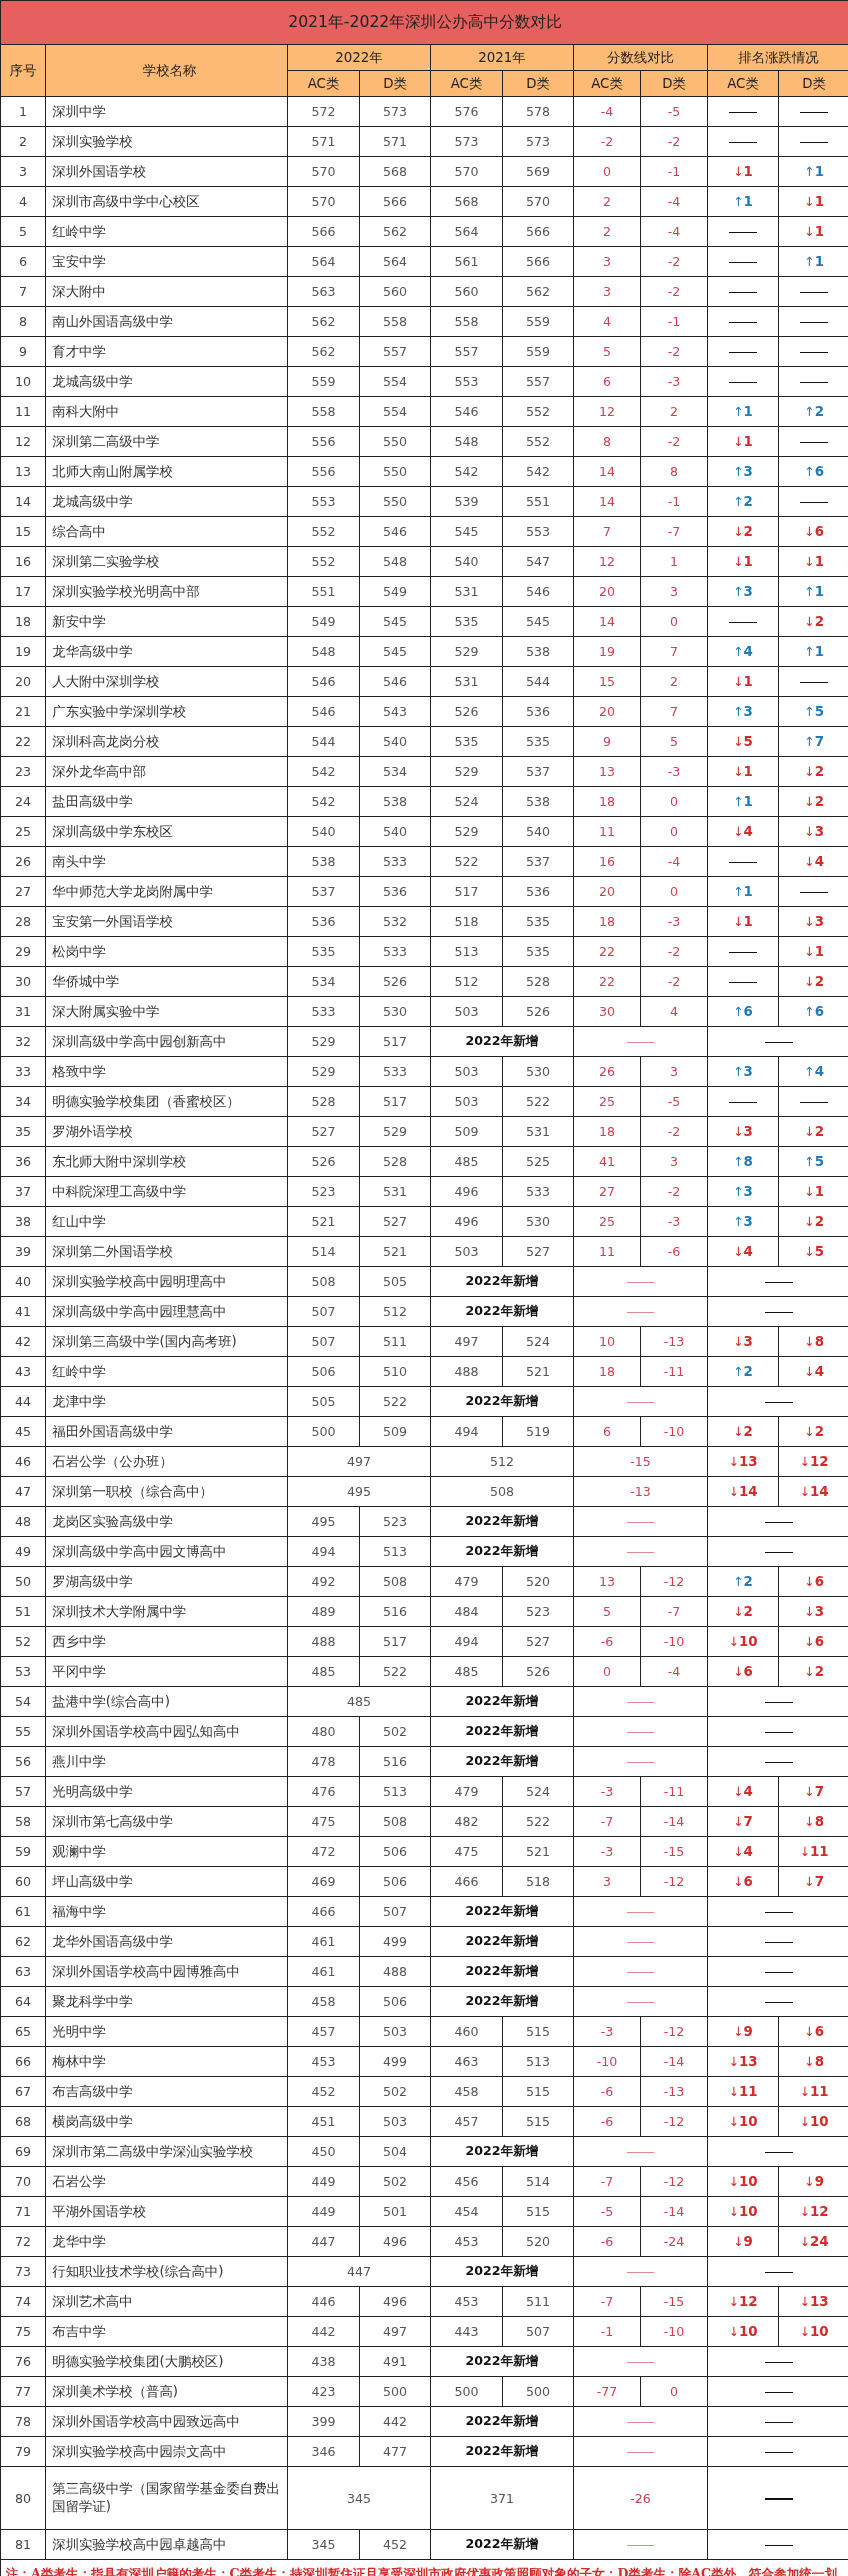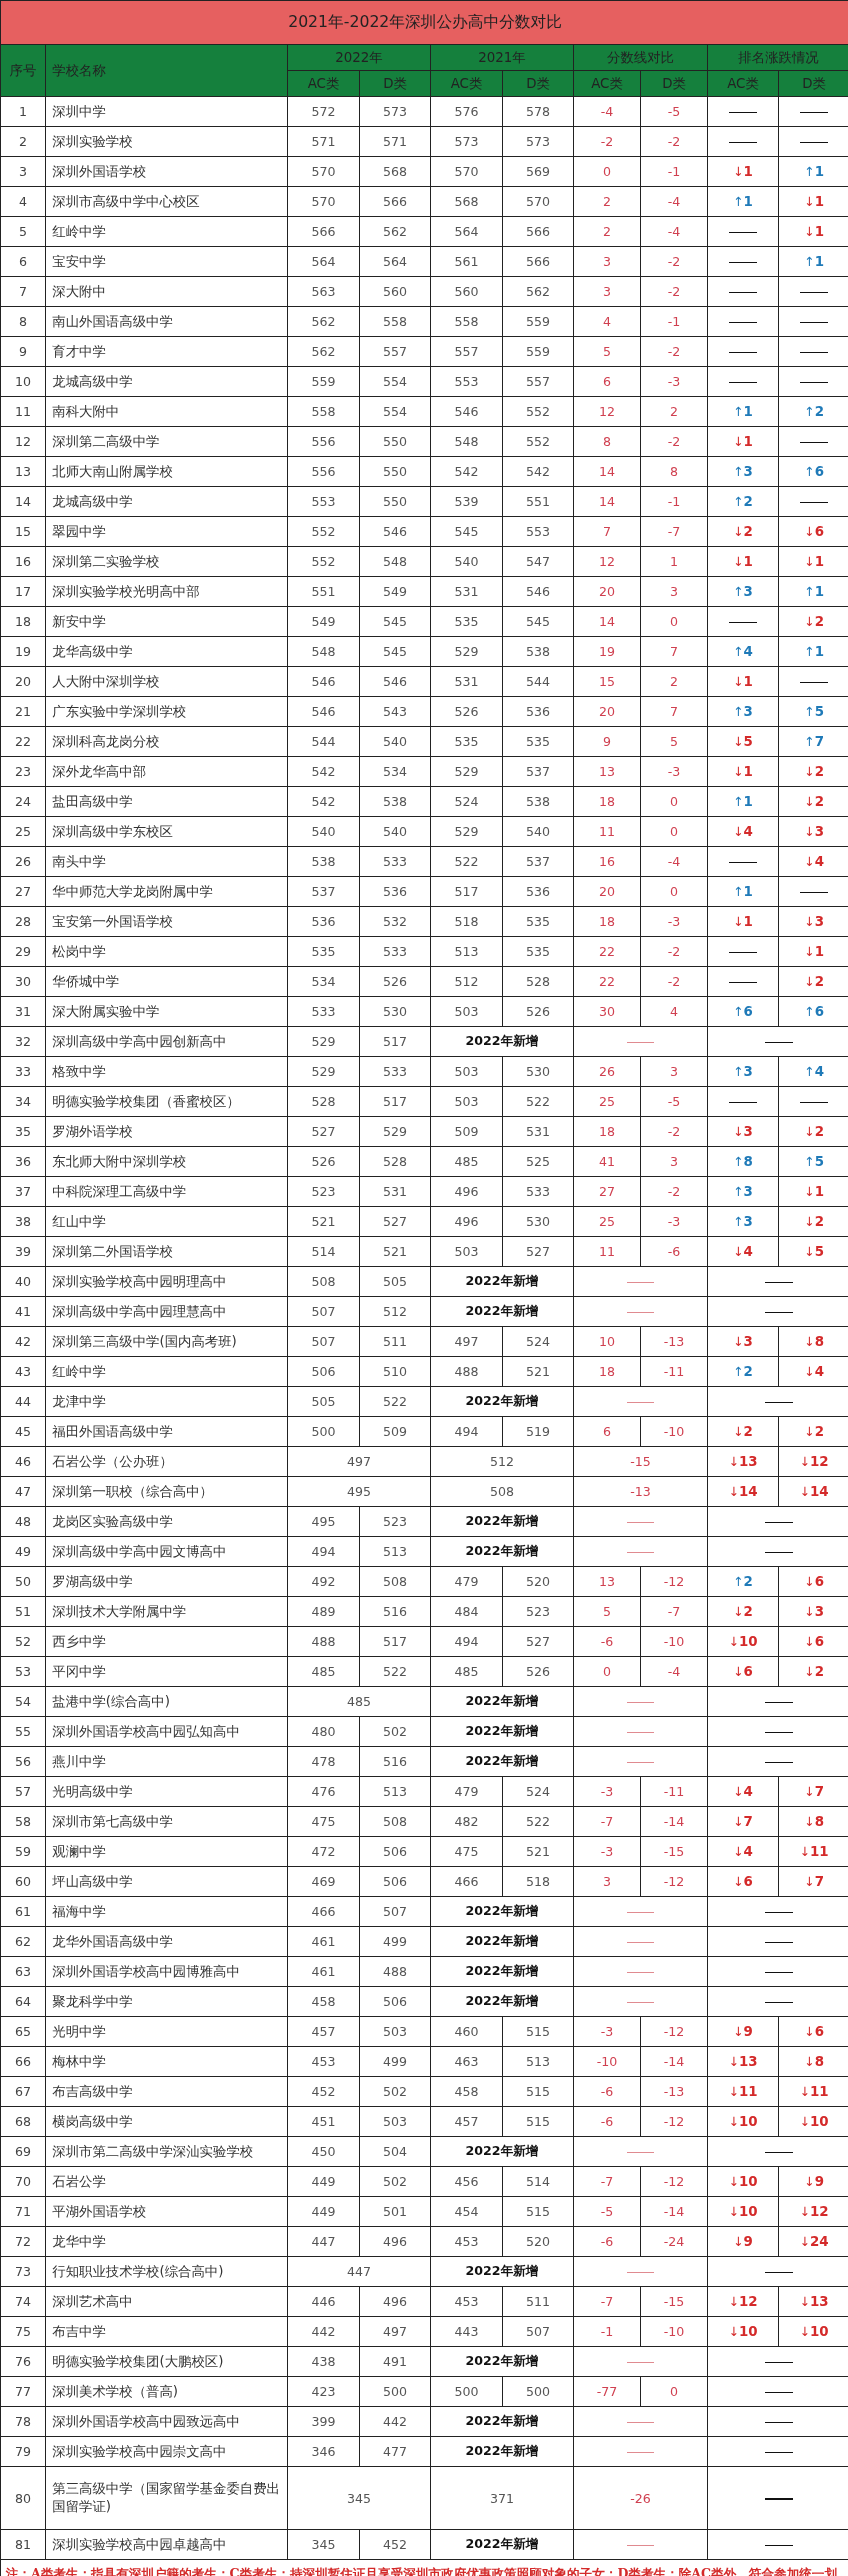--- a/index.html
+++ b/index.html
@@ -1,22 +1,22 @@
 <!DOCTYPE html>
 <html style="font-size:12.6px"><head>
 <meta charset="utf-8">
 <style>
   html,body{margin:0;padding:0;background:#fff;}
   body{width:848px;font-family:"DejaVu Sans","Liberation Sans",sans-serif;color:#333;}
   table{border-collapse:collapse;width:848px;table-layout:fixed;}
   td,th{border:1.2px solid #222;padding:0;text-align:center;vertical-align:middle;font-size:12.6px;font-weight:normal;}
   col.c0{width:45px}col.c1{width:242px}col.c2{width:72px}col.c3{width:71px}col.c4{width:72px}col.c5{width:71px}col.c6{width:67px}col.c7{width:67px}col.c8{width:71px}col.c9{width:71px}
   .title-row th{background:#e66060;height:43px;font-size:15.7px;color:#222;border-color:#222;}
-  .hdr th{background:#15803d;color:#222;font-size:13.4px;height:25px;}
-  .hdr th.name{text-align:left;padding-left:6.3px;}
+  .hdr th{background:#fdba74;color:#222;font-size:13.4px;height:25px;}
+  .hdr th.name{text-align:center;padding-left:6.3px;}
   tbody tr{height:30px;}
   tbody tr.tall{height:63px;}
   td.idx{color:#444;}
   td.name{text-align:left;padding-left:6.3px;font-size:13.4px;color:#333;}
   td.num{color:#555;}
   td.diff{color:#d04050;}
   td.newtag{font-weight:bold;color:#111;font-size:12.6px;}
   .dash{display:inline-block;width:28px;height:1.6px;background:#111;vertical-align:middle;}
   .dash.red{background:#e08a90;width:27px;}
   .rk{font-weight:bold;font-size:13.4px;}
@@ -228,21 +228,21 @@
         <td class="num">550</td>
         <td class="num">539</td>
         <td class="num">551</td>
         <td class="diff">14</td>
         <td class="diff">-1</td>
         <td><span class="rk up"><span class="ar">↑</span><span>2</span></span></td>
         <td><span class="dash"></span></td>
       </tr>
       <tr>
         <td class="idx">15</td>
-        <td class="name">翠园中学</td>
+        <td class="name">综合高中</td>
         <td class="num">552</td>
         <td class="num">546</td>
         <td class="num">545</td>
         <td class="num">553</td>
         <td class="diff">7</td>
         <td class="diff">-7</td>
         <td><span class="rk down"><span class="ar">↓</span><span>2</span></span></td>
         <td><span class="rk down"><span class="ar">↓</span><span>6</span></span></td>
       </tr>
       <tr>

